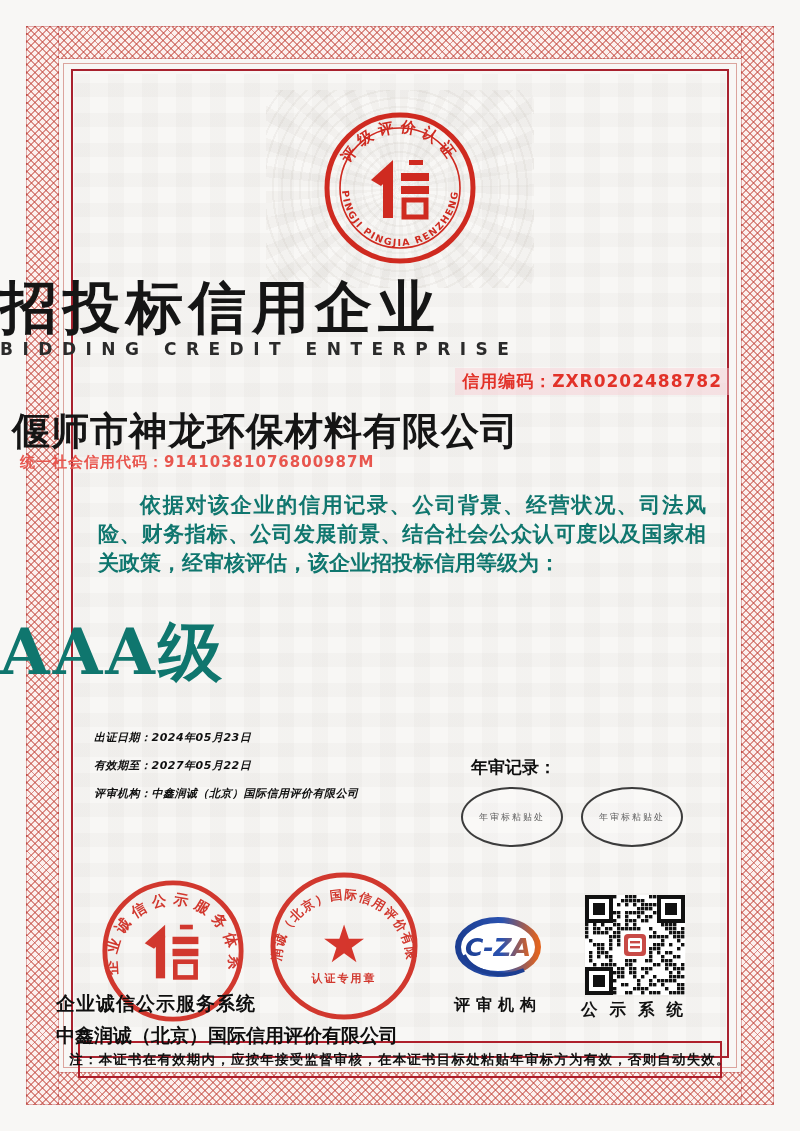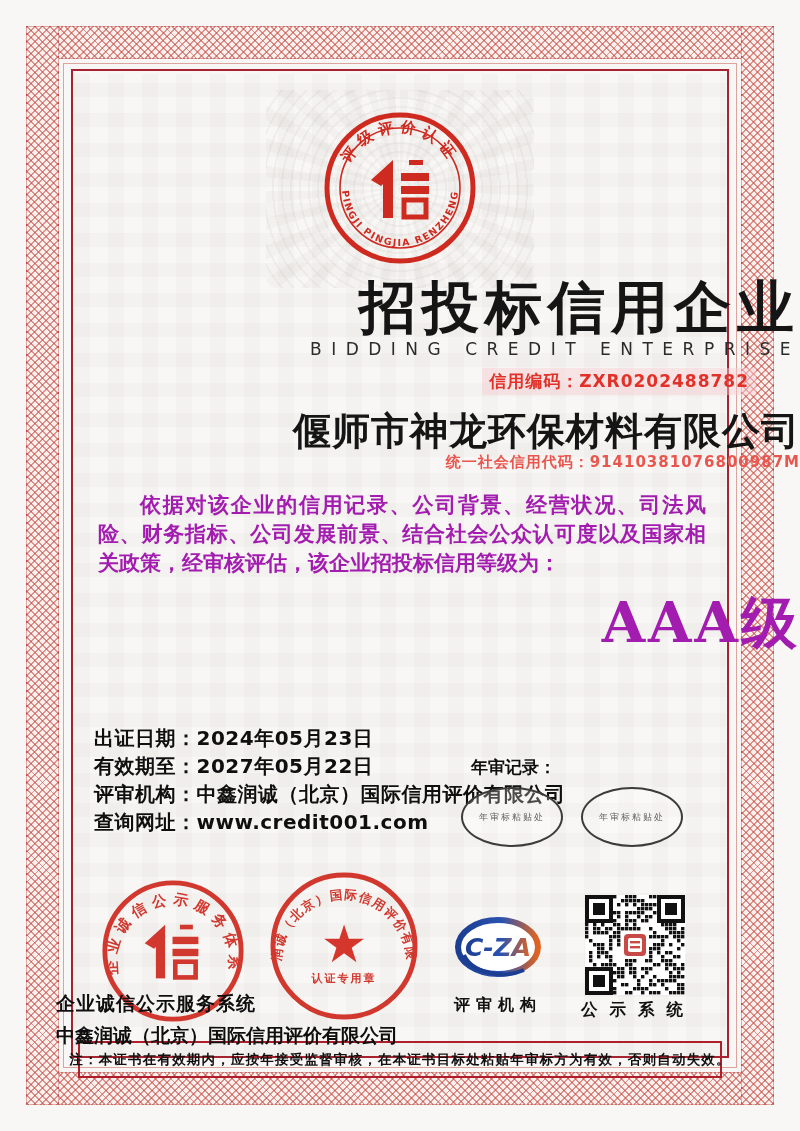--- a/index.html
+++ b/index.html
@@ -36,40 +36,40 @@
       repeating-radial-gradient(circle at 50% 50%, rgba(150,140,126,.10) 0 2px, transparent 2px 9px),
       repeating-conic-gradient(from 0deg at 50% 50%, rgba(150,140,126,.07) 0deg 5deg, transparent 5deg 11deg);
     opacity:.8;
   }
   
   .emblem{position:absolute;left:322px;top:110px;width:156px;height:156px;}
   .seal-arc{font-weight:700;fill:#cf2a20;}
   .seal-left{position:absolute;left:100px;top:878px;width:146px;height:146px;opacity:.93;}
   .seal-right{position:absolute;left:268px;top:870px;width:152px;height:152px;opacity:.93;}
   
-  .ctr{position:absolute;left:0;right:0;text-align:right;color:#151515;}
+  .ctr{position:absolute;left:0;right:0;text-align:left;color:#151515;}
   .title{top:270px;font-size:57px;font-weight:900;letter-spacing:6px;}
-  .subtitle{top:339px;font-size:17px;font-weight:400;letter-spacing:9.5px;color:#2b2b2b;}
+  .subtitle{top:339px;font-size:17px;font-weight:700;letter-spacing:9.5px;color:#2b2b2b;}
   .code-line{
-    position:absolute;top:368px;right:44px;font-size:17px;font-weight:700;color:#e23128;
+    position:absolute;top:368px;right:71px;font-size:17px;font-weight:700;color:#e23128;
     background:rgba(248,205,211,.45);padding:2px 7px;letter-spacing:1px;
   }
   .company{top:406px;font-size:38px;font-weight:900;letter-spacing:1px;margin-left:12px;}
   .uscc{top:453px;font-size:15px;font-weight:700;color:#e8564e;letter-spacing:1px;padding-left:20px;}
   .paragraph{
     position:absolute;top:491px;left:98px;width:608px;
     font-family:"DejaVu Serif","Liberation Serif",serif;
-    font-size:21px;font-weight:700;color:#a21caf;line-height:1.37;
+    font-size:21px;font-weight:700;color:#0f766e;line-height:1.37;
     text-align:justify;text-indent:2em;
   }
   .grade{
-    top:586px;font-family:"DejaVu Serif","Liberation Serif",serif;
-    font-size:56px;font-weight:700;color:#a21caf;letter-spacing:3px;
-  }
-  .info{position:absolute;left:94px;top:729px;font-size:20px;font-weight:800;color:#0f0f0f;}
+    top:609px;font-family:"DejaVu Serif","Liberation Serif",serif;
+    font-size:64px;font-weight:700;color:#0f766e;letter-spacing:3px;
+  }
+  .info{position:absolute;left:94px;top:729px;font-size:11px;font-weight:800;color:#0f0f0f;font-style:italic;}
   .info .row{margin-bottom:10px;letter-spacing:.5px;line-height:18px;}
   .annual-label{position:absolute;left:455px;top:756px;font-size:17px;font-weight:800;color:#0f0f0f;margin-left:16px;}
   .oval{
     position:absolute;width:98px;height:56px;border:2px solid #3c3c3c;border-radius:50%;
     display:flex;align-items:center;justify-content:center;background:rgba(255,255,255,.25);
   }
   .oval1{left:461px;top:787px;}
   .oval2{left:581px;top:787px;}
   .oval span{font-size:9px;color:#5f5f5f;letter-spacing:2px;white-space:nowrap;}
   
@@ -130,21 +130,20 @@
   <div class="ctr company">偃师市神龙环保材料有限公司</div>
   <div class="ctr uscc"><span>统一社会信用代码：</span><span>91410381076800987M</span></div>
 
   <div class="paragraph">依据对该企业的信用记录、公司背景、经营状况、司法风险、财务指标、公司发展前景、结合社会公众认可度以及国家相关政策，经审核评估，该企业招投标信用等级为：</div>
   <div class="ctr grade">AAA级</div>
 
   <div class="info">
     <div class="row"><span>出证日期：</span><span>2024年05月23日</span></div>
     <div class="row"><span>有效期至：</span><span>2027年05月22日</span></div>
     <div class="row"><span>评审机构：</span><span>中鑫润诚（北京）国际信用评价有限公司</span></div>
-    <div class="row"><span>查询网址：</span><span>www.credit001.com</span></div>
   </div>
 
   <div class="annual-label">年审记录：</div>
   <div class="oval oval1">
       <span>年审标粘贴处</span>
     </div>
   <div class="oval oval2">
       <span>年审标粘贴处</span>
     </div>
 

